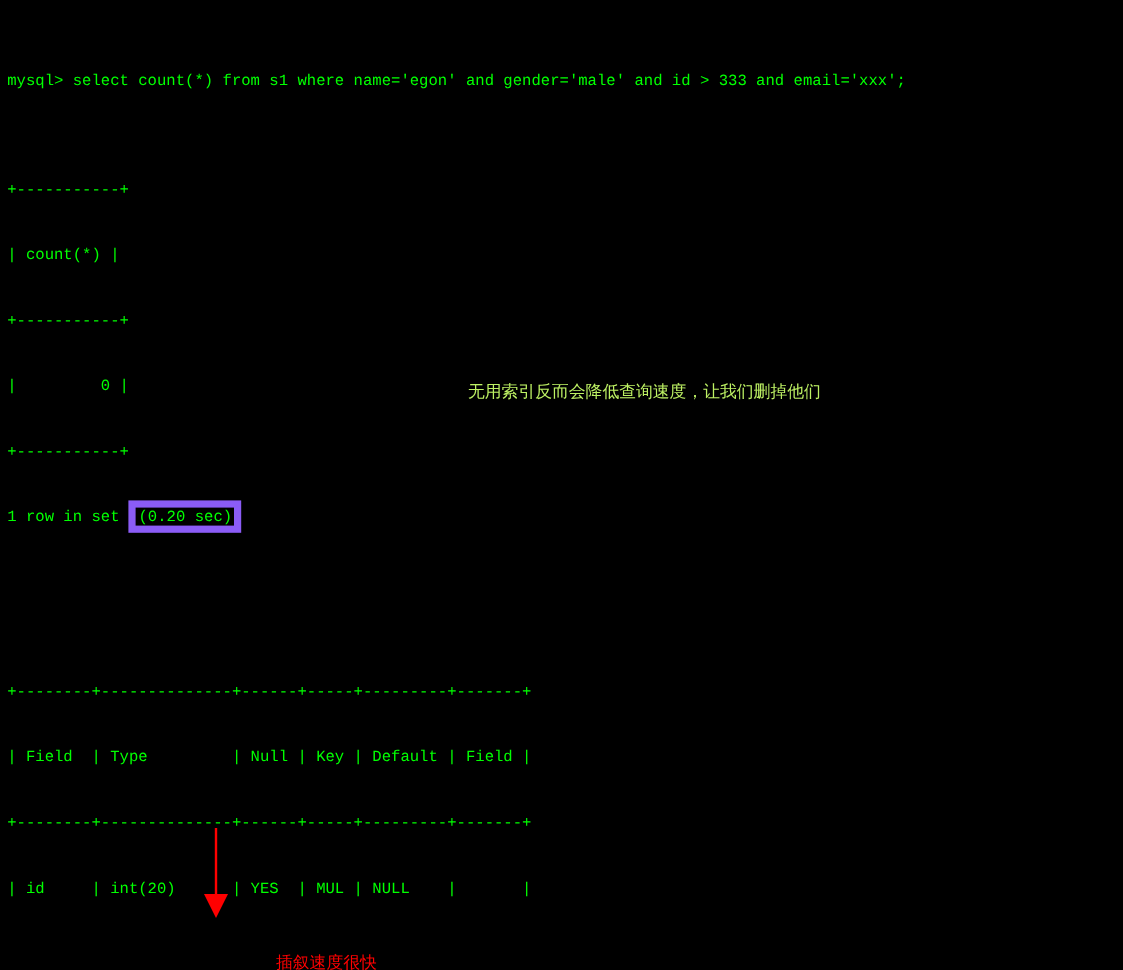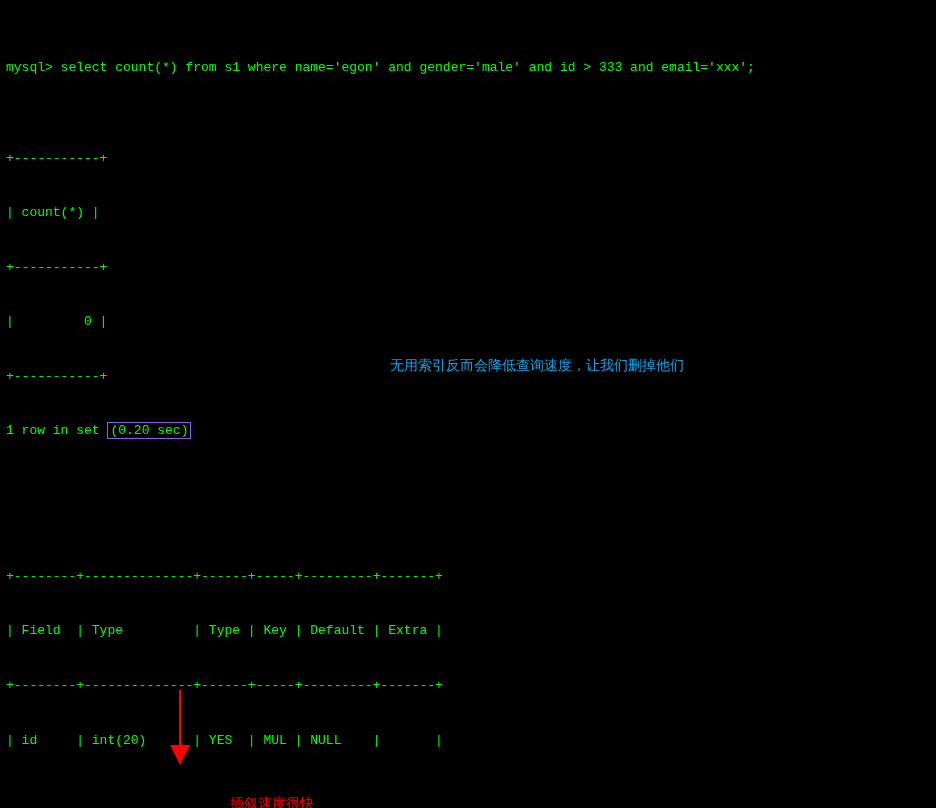--- a/index.html
+++ b/index.html
@@ -13,21 +13,21 @@
       min-height: 808px;
       overflow-x: hidden;
       padding: 4px 6px;
     }
     .terminal {
       position: relative;
       white-space: pre;
     }
     .red-box {
       display: inline;
-      border: 1px solid #8b5cf6;
+      border: 6px solid #8b5cf6;
       color: #00ff00;
       padding: 0 2px;
     }
     .red-annotation {
       color: red;
       font-family: 'SimSun', 'STSong', serif;
       font-size: 14px;
       position: absolute;
     }
     .line { display: block; }
@@ -43,35 +43,35 @@
   <span class="line">+-----------+</span>
   <span class="line">| count(*) |</span>
   <span class="line">+-----------+</span>
   <span class="line">|         0 |</span>
   <span class="line">+-----------+</span>
   <span class="line">1 row in set <span class="red-box">(0.20 sec)</span></span>
   <span class="line">&nbsp;</span>
   
   
   <span class="line">+--------+--------------+------+-----+---------+-------+</span>
-  <span class="line">| Field  | Type         | Type | Key | Default | Extra |</span>
+  <span class="line">| Field  | Type         | Null | Key | Default | Field |</span>
   <span class="line">+--------+--------------+------+-----+---------+-------+</span>
   <span class="line">| id     | int(20)      | YES  | MUL | NULL    |       |</span>
   
   
   
   
   
   
 
   
   
   
   
-  <span class="red-annotation" style="top: 318px; left: 390px; position: fixed; color: #0ea5e9; font-family: SimSun, STSong, serif; font-size: 14px; white-space: nowrap; z-index: 10; margin-top: 38px;">无用索引反而会降低查询速度，让我们删掉他们</span>
+  <span class="red-annotation" style="top: 318px; left: 390px; position: fixed; color: #bef264; font-family: SimSun, STSong, serif; font-size: 14px; white-space: nowrap; z-index: 10;">无用索引反而会降低查询速度，让我们删掉他们</span>
 
   
   
   
   
   
   
   
   
   

